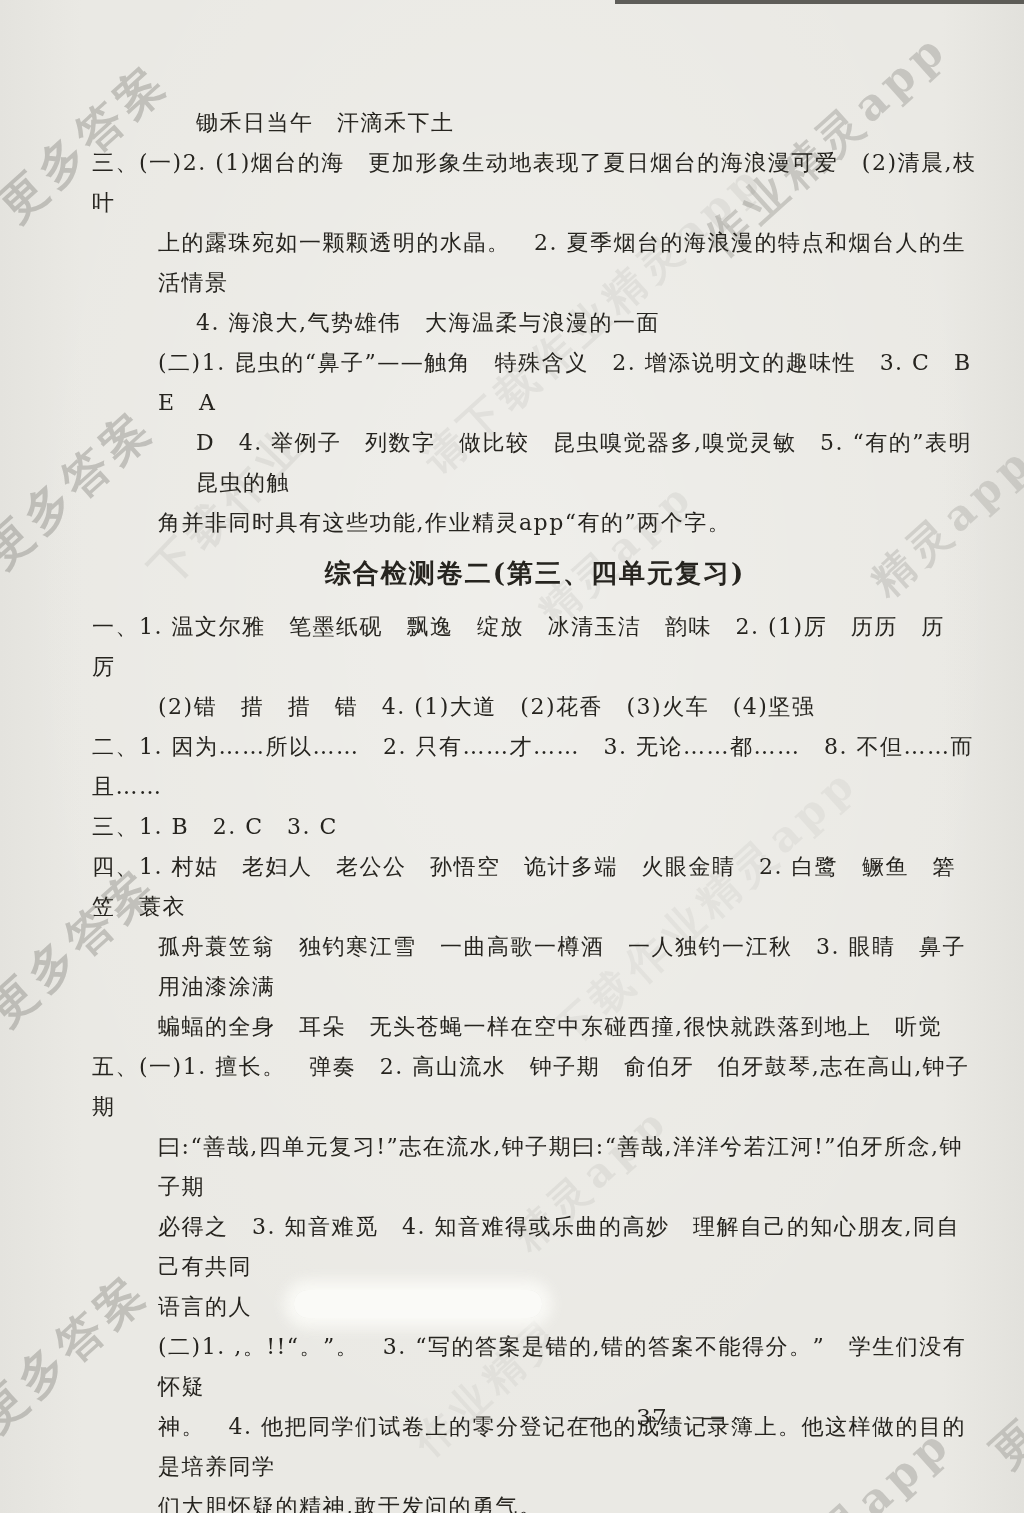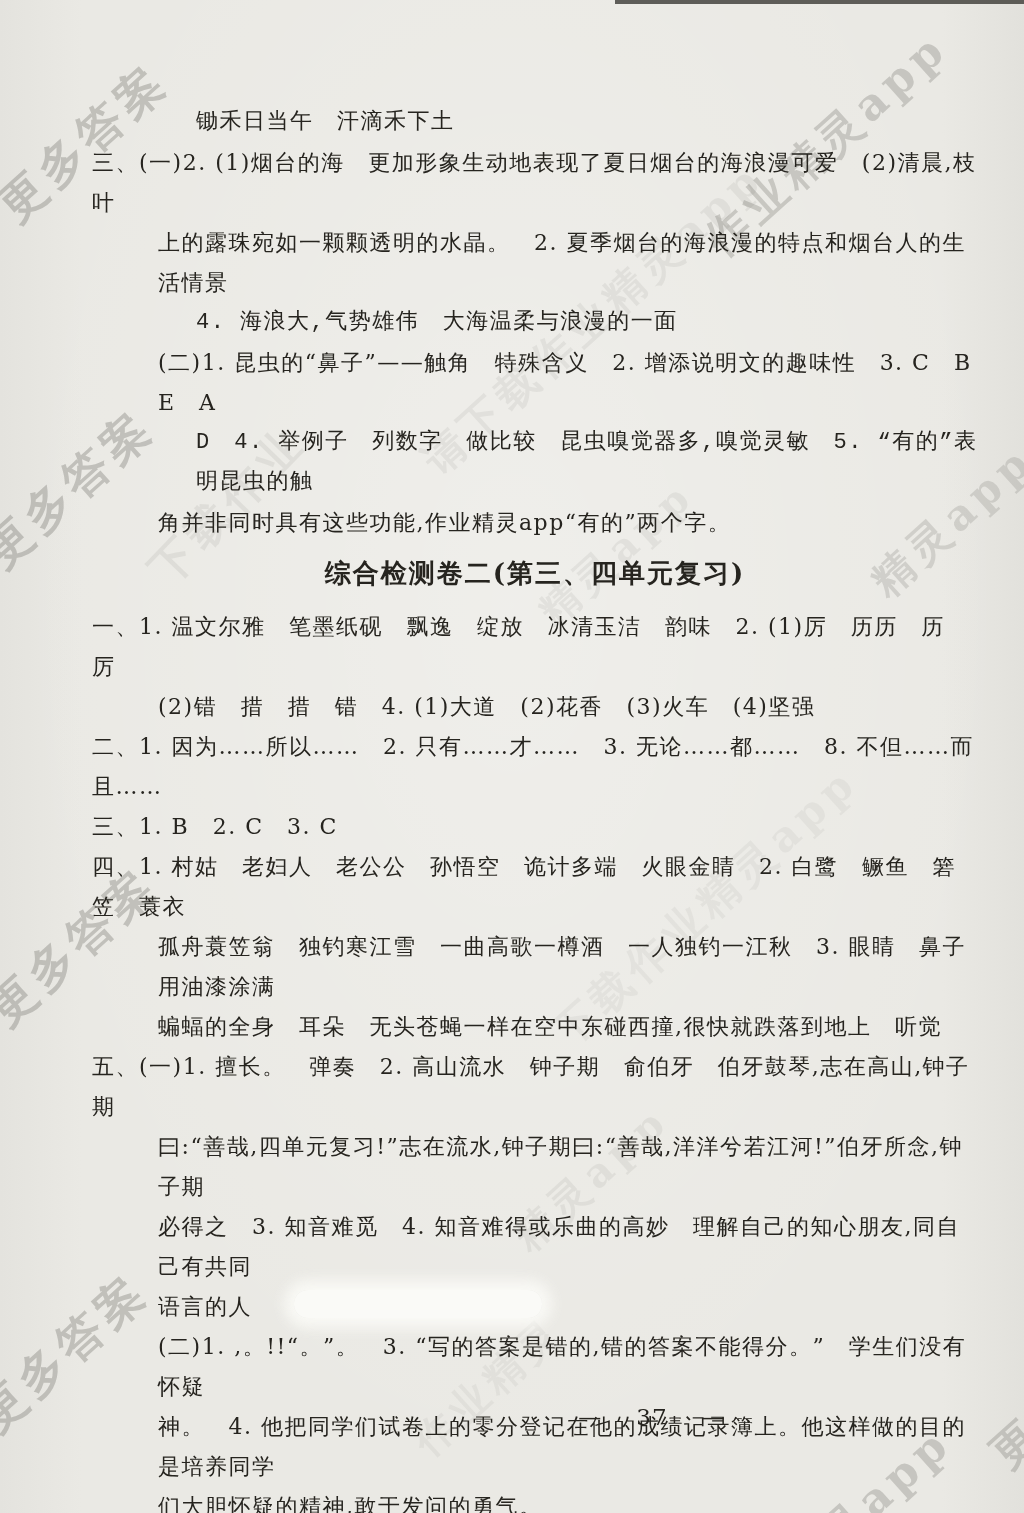--- a/index.html
+++ b/index.html
@@ -32,21 +32,21 @@
   .content{
     position:relative;
     padding:103px 46px 0 92px;
     font-size:22px;
     line-height:40px;
     letter-spacing:1.5px;
   }
   .line{white-space:pre-wrap;}
   .indent0{padding-left:0;}
   .indent1{padding-left:66px;}
-  .indent2{padding-left:104px;font-family:Liberation Mono, monospace;}
+  .indent2{padding-left:104px;}
   .section-title{
     text-align:center;
     font-weight:bold;
     font-size:26px;
     letter-spacing:2px;
     margin:10px 0 14px 0;
   }
   .whiteout{
     display:inline-block;
     width:248px;height:28px;

